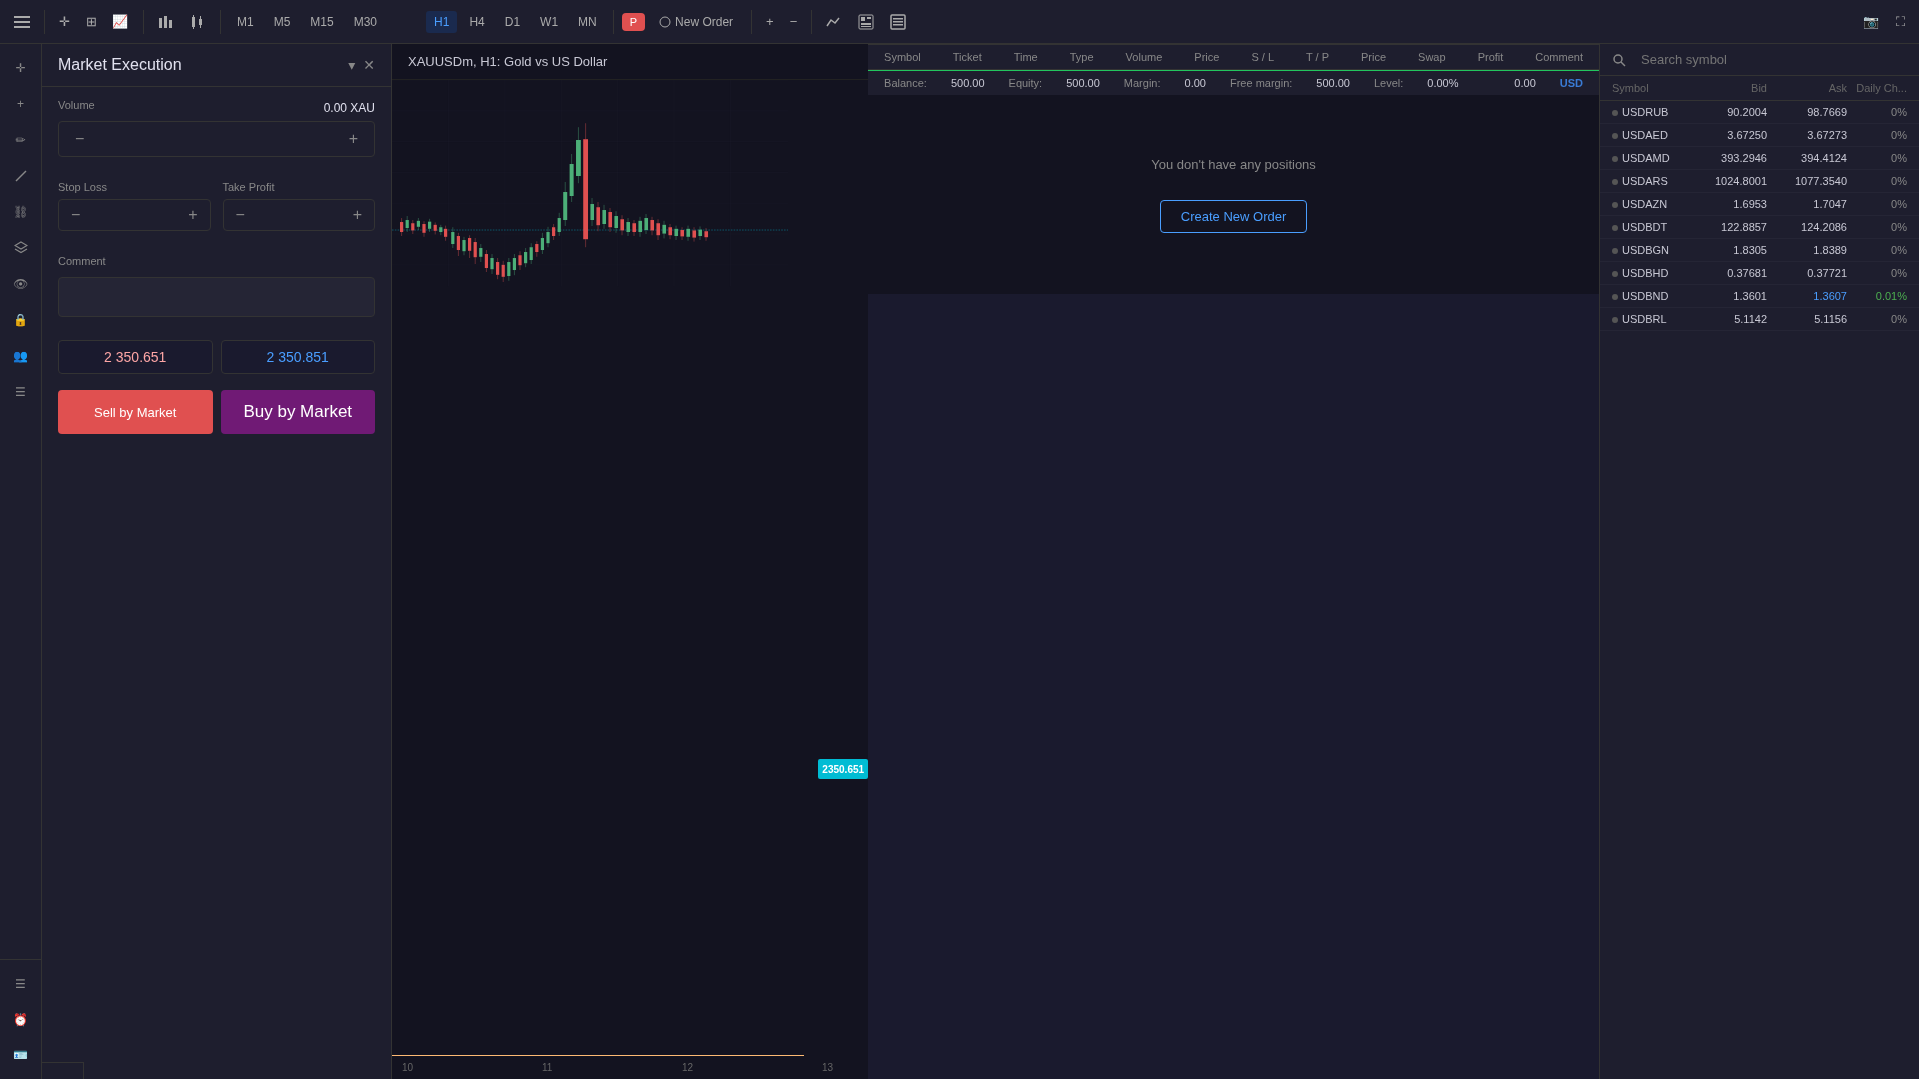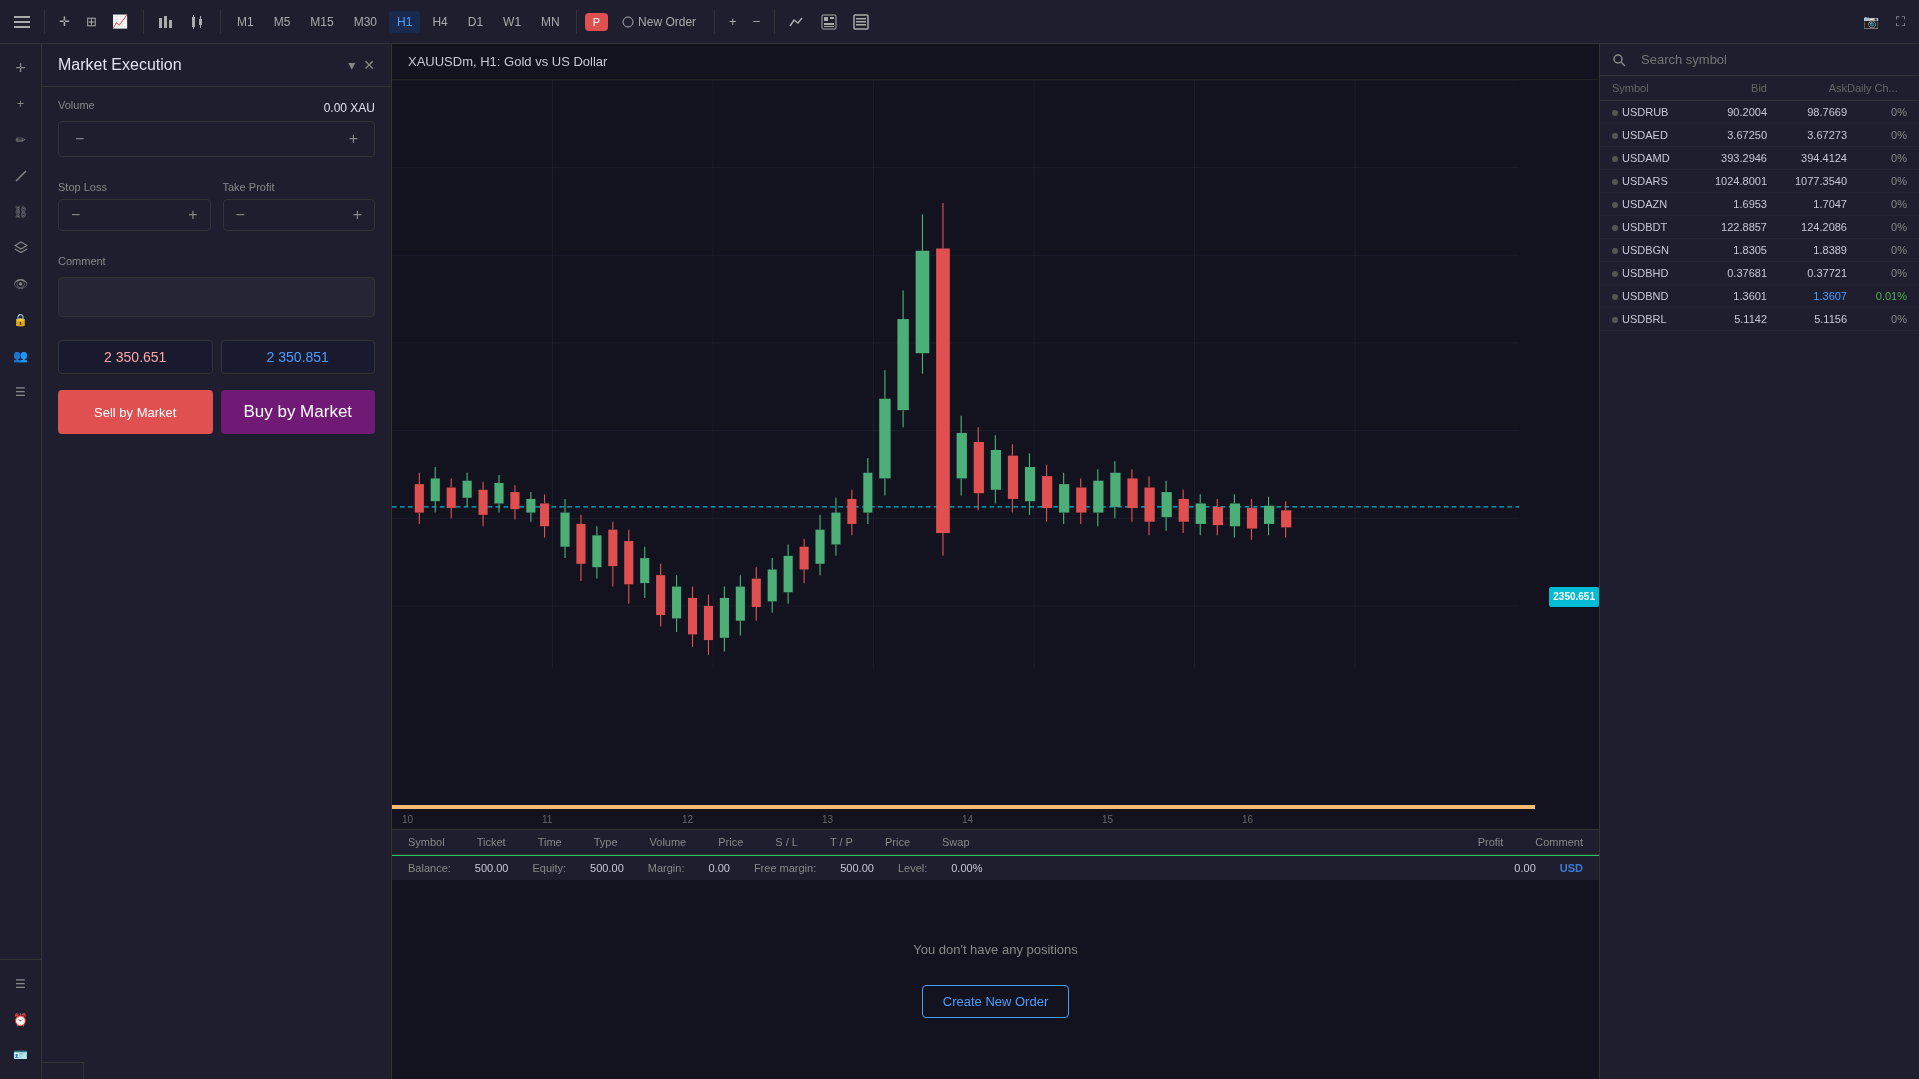--- a/index.html
+++ b/index.html
@@ -14,21 +14,21 @@
     .toolbar-btn {
       background: none; border: none; color: #aaa; cursor: pointer;
       padding: 4px 6px; border-radius: 3px; font-size: 13px;
       display: flex; align-items: center; justify-content: center;
     }
     .toolbar-sep { width: 1px; height: 24px; background: #333; margin: 0 4px; }
     .timeframe-btn {
       background: none; border: none; color: #aaa; cursor: pointer;
       padding: 4px 8px; border-radius: 3px; font-size: 12px;
     }
-    .timeframe-btn.active { color: #4a9eff; background: #1a2a4e; }
+    .timeframe-btn.active { color: #4a9eff; background: #1a2a4e; margin-left: 37px; }
     .new-order-btn {
       display: flex; align-items: center; gap: 4px;
       background: none; border: none; color: #aaa; cursor: pointer;
       padding: 4px 10px; border-radius: 3px; font-size: 12px;
     }
 
     
     #main-layout {
       display: flex; height: calc(1079px - 44px);
     }
@@ -120,21 +120,21 @@
     #chart-canvas-area {
       flex: 1; position: relative; overflow: hidden;
     }
     .chart-price-axis {
       position: absolute; right: 0; top: 0; bottom: 0; width: 80px;
       display: flex; flex-direction: column; justify-content: space-between;
       padding: 10px 4px; color: #666; font-size: 10px; border-left: 1px solid #222;
     }
     .chart-time-axis {
       position: absolute; bottom: 0; left: 0; right: 64px; height: 24px;
-      display: flex; align-items: center; border-top: 4px solid #fdba74;
+      display: flex; align-items: center; border-top: 1px solid #fdba74;
       color: #666; font-size: 10px;
     }
     .time-label { position: absolute; }
     .current-price-line {
       position: absolute; right: 0; height: 20px; background: #00bcd4;
       display: flex; align-items: center; justify-content: center;
       color: #fff; font-size: 10px; font-weight: bold; padding: 0 4px; border-radius: 2px;
     }
 
     
@@ -352,21 +352,21 @@
       <button class="price-btn sell">2 350.651</button>
       <button class="price-btn buy">2 350.851</button>
     </div>
 
     <div class="action-row">
       <button class="sell-btn">Sell by Market</button>
       <button class="buy-btn">Buy by Market</button>
     </div>
   </div>
 
-  <div style="flex:1; display:flex; flex-direction:column;">
+  <div style="flex:1; display:flex; flex-direction:row;">
 
     <div id="chart-area">
       <div id="chart-title">XAUUSDm, H1: Gold vs US Dollar</div>
       <div id="chart-canvas-area">
 
         <svg id="chart-svg" viewBox="0 0 990 540" preserveAspectRatio="none">
 
           <defs>
             <pattern id="grid" width="990" height="77" patternUnits="userSpaceOnUse">
               <line x1="0" y1="77" x2="990" y2="77" stroke="#252535" stroke-width="0.5"></line>
@@ -728,21 +728,21 @@
       <svg width="14" height="14" viewBox="0 0 14 14" fill="none" stroke="#888" stroke-width="1.5">
         <circle cx="6" cy="6" r="4"></circle>
         <line x1="9" y1="9" x2="13" y2="13"></line>
       </svg>
       <input id="search-input" type="text" placeholder="Search symbol" style="">
     </div>
     <div class="watchlist-header">
       <span>Symbol</span>
       <span style="text-align:right">Bid</span>
       <span style="text-align:right">Ask</span>
-      <span style="">Daily Ch...</span>
+      <span style="text-align:right">Daily Ch...</span>
     </div>
     <div id="watchlist-rows">
         <div class="watchlist-row">
       <span class="symbol-name">
         <span class="symbol-dot"></span>USDRUB
       </span>
       <span class="bid-val">90.2004</span>
       <span class="ask-val">98.7669</span>
       <span class="change-val change-zero">0%</span>
     </div>

